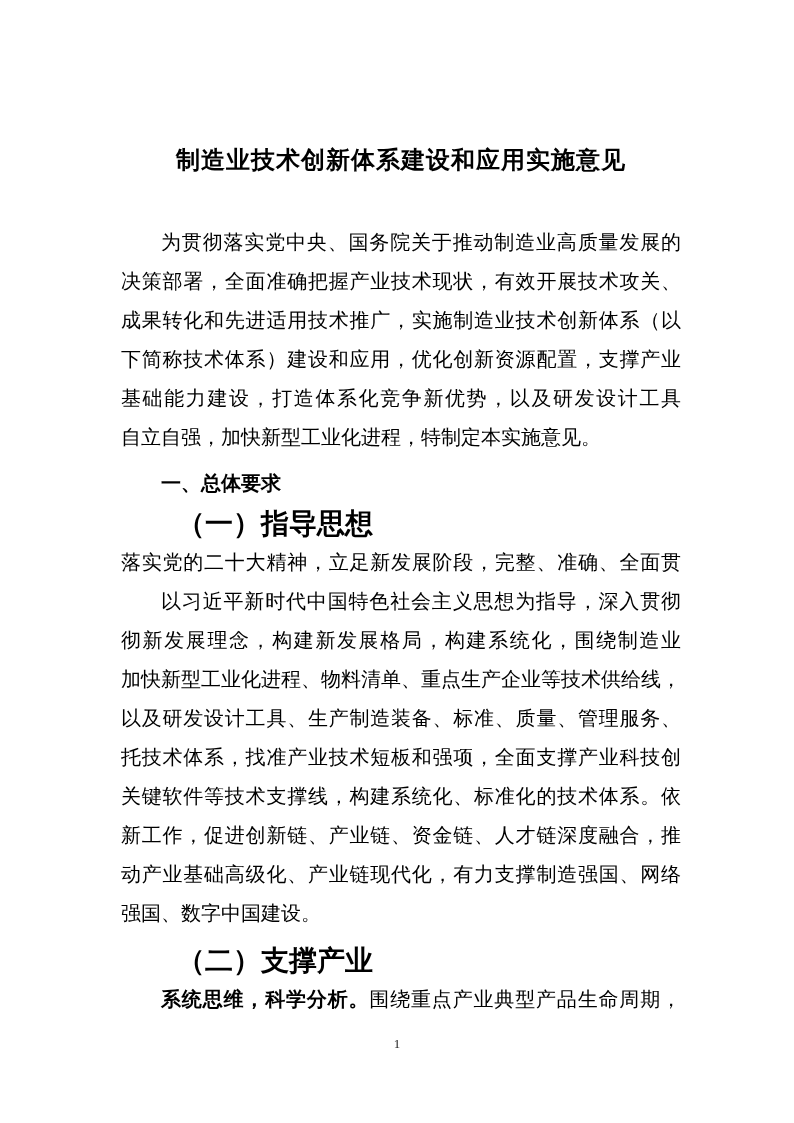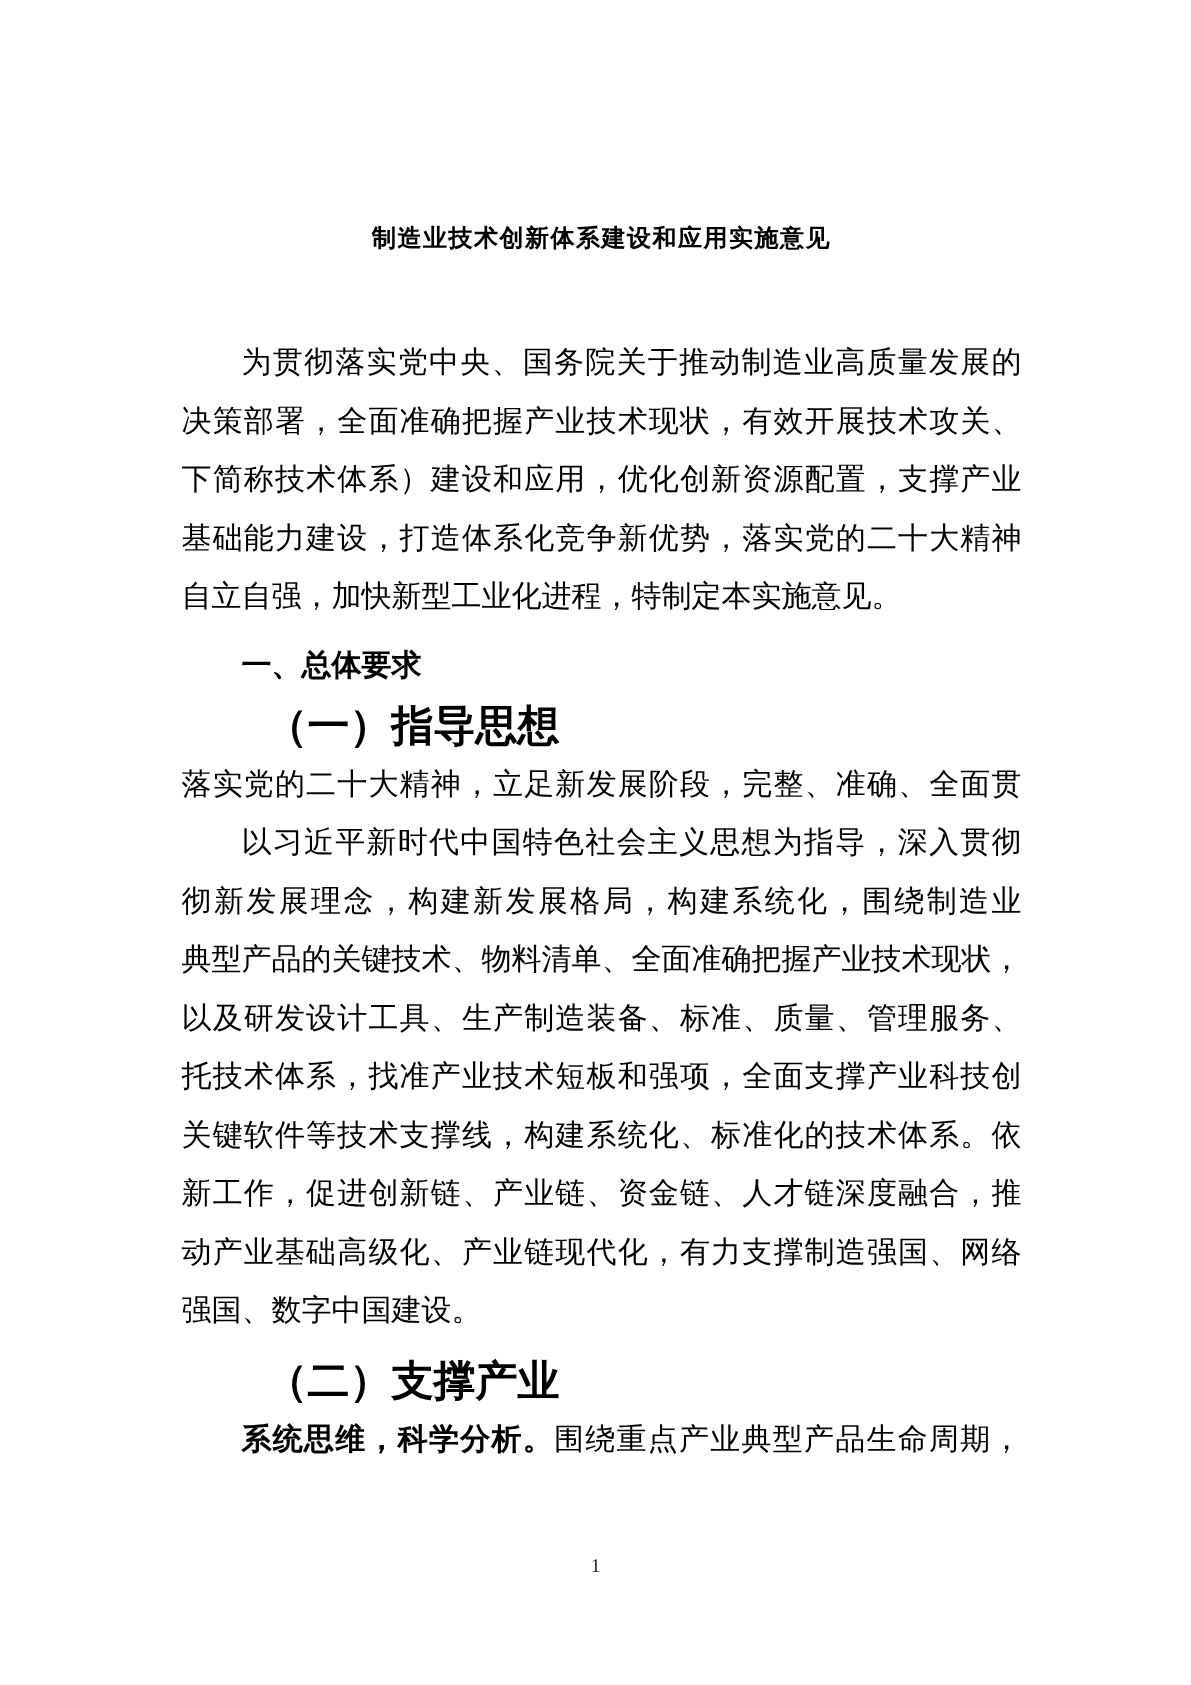--- a/index.html
+++ b/index.html
@@ -13,21 +13,21 @@
     font-family: "Liberation Serif", "DejaVu Serif", serif;
     overflow: hidden;
   }
   .content {
     position: absolute;
     top: 147px;
     left: 121px;
     width: 560px;
   }
   .doc-title {
-    font-size: 16px;
+    font-size: 24px;
     font-weight: 700;
     line-height: 26px;
     text-align: center;
     margin: 0 0 50px 0;
     letter-spacing: 1px;
   }
   .para { margin: 0; }
   .line {
     font-size: 20px;
     line-height: 39px;
@@ -66,31 +66,32 @@
 </head>
 <body>
 
 <div class="page">
   <div class="content">
     <div class="doc-title">制造业技术创新体系建设和应用实施意见</div>
     <div>
         <div class="para">
           <div class="line indent">为贯彻落实党中央、国务院关于推动制造业高质量发展的</div>
           <div class="line">决策部署，全面准确把握产业技术现状，有效开展技术攻关、</div>
+          <div class="line">成果转化和先进适用技术推广，实施制造业技术创新体系（以</div>
           <div class="line">下简称技术体系）建设和应用，优化创新资源配置，支撑产业</div>
-          <div class="line">基础能力建设，打造体系化竞争新优势，落实党的二十大精神</div>
+          <div class="line">基础能力建设，打造体系化竞争新优势，以及研发设计工具</div>
           <div class="line last">自立自强，加快新型工业化进程，特制定本实施意见。</div>
         </div>
         <div class="h1">一、总体要求</div>
         <div class="h2">（一）指导思想</div>
         <div class="para">
           <div class="line">落实党的二十大精神，立足新发展阶段，完整、准确、全面贯</div>
           <div class="line indent">以习近平新时代中国特色社会主义思想为指导，深入贯彻</div>
           <div class="line">彻新发展理念，构建新发展格局，构建系统化，围绕制造业</div>
-          <div class="line">典型产品的关键技术、物料清单、全面准确把握产业技术现状，</div>
+          <div class="line">加快新型工业化进程、物料清单、重点生产企业等技术供给线，</div>
           <div class="line">以及研发设计工具、生产制造装备、标准、质量、管理服务、</div>
           <div class="line">托技术体系，找准产业技术短板和强项，全面支撑产业科技创</div>
           <div class="line">关键软件等技术支撑线，构建系统化、标准化的技术体系。依</div>
           <div class="line">新工作，促进创新链、产业链、资金链、人才链深度融合，推</div>
           <div class="line">动产业基础高级化、产业链现代化，有力支撑制造强国、网络</div>
           <div class="line last">强国、数字中国建设。</div>
         </div>
         <div class="h2">（二）支撑产业</div>
         <div class="para">
           <div class="line indent"><span class="lead-bold">系统思维，科学分析。</span><span>围绕重点产业典型产品生命周期，</span></div>

